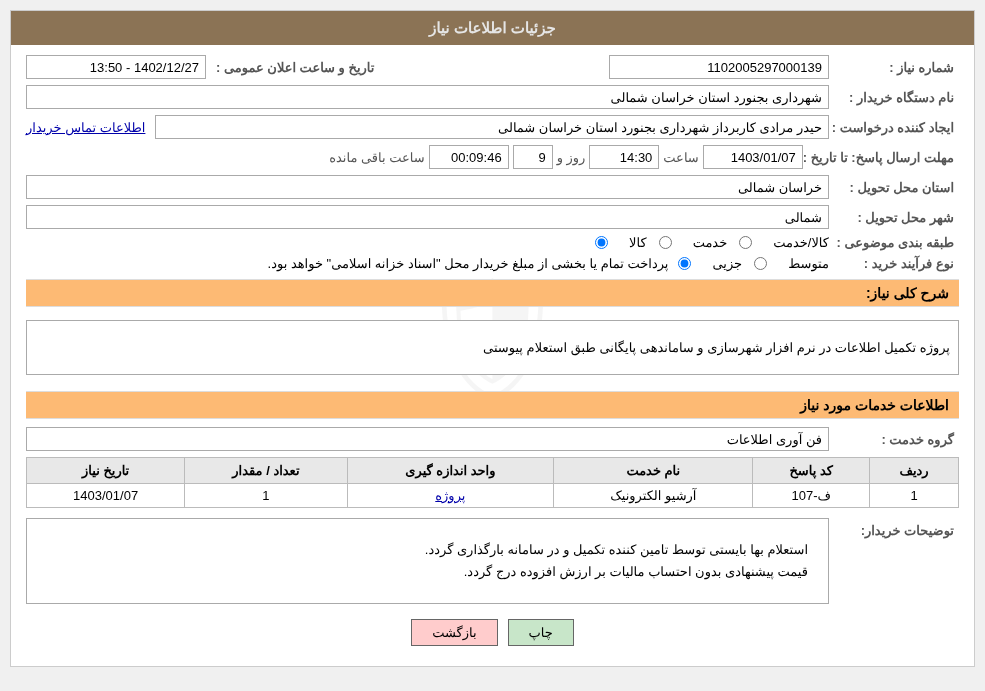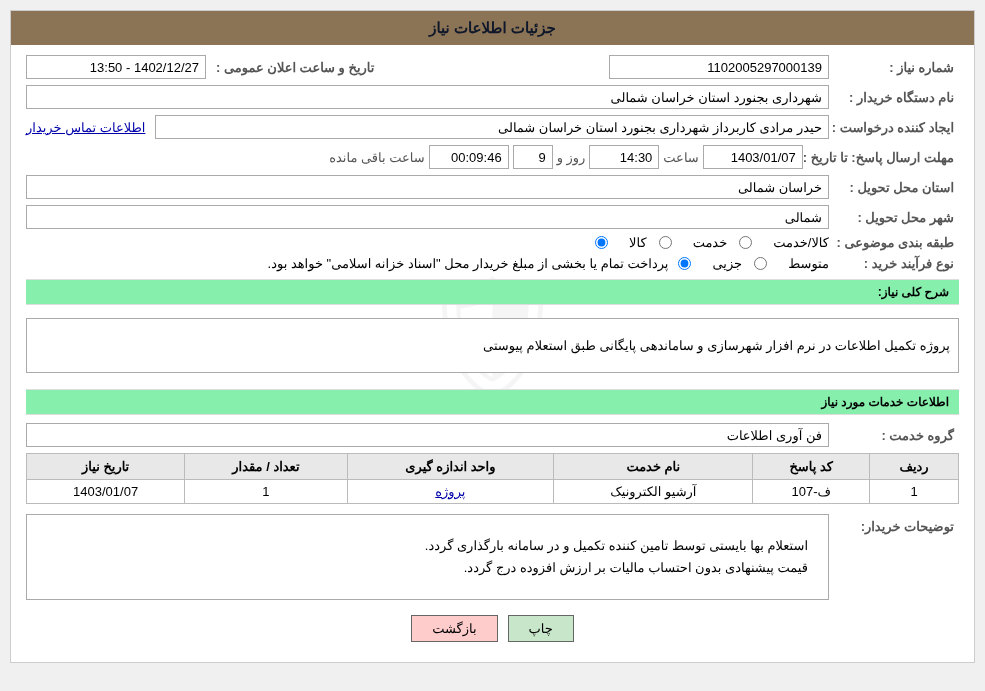--- a/index.html
+++ b/index.html
@@ -13,21 +13,21 @@
       width: 985px;
       background: #f0f0f0;
       padding: 10px;
     }
     .main-card {
       background: #fff;
       border: 1px solid #ccc;
     }
     .header-bar {
       background: #8B7355;
-      color: #0f172a;
+      color: #e5e5e5;
       text-align: center;
       padding: 8px 12px;
       font-size: 15px;
       font-weight: bold;
     }
     .content-area {
       padding: 10px 15px;
     }
     .info-row {
       display: flex;
@@ -76,26 +76,26 @@
     }
     .radio-option {
       display: flex;
       align-items: center;
       gap: 21px;
     }
     input[type="radio"] {
       margin: 0;
     }
     .section-header {
-      background: #86efac;
+      background: #fdba74;
       border-top: 1px solid #ddd;
       border-bottom: 1px solid #ddd;
       padding: 5px 10px;
       font-weight: bold;
-      font-size: 12px;
+      font-size: 14px;
       margin: 8px 0;
     }
     .text-area-box {
       border: 1px solid #aaa;
       background: #fff;
       padding: 19px 8px;
       width: 100%;
       min-height: 50px;
       text-align: right;
     }

